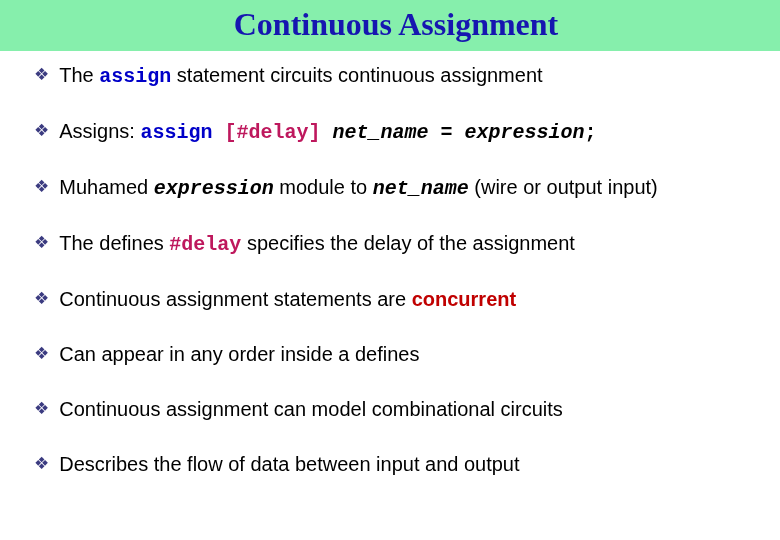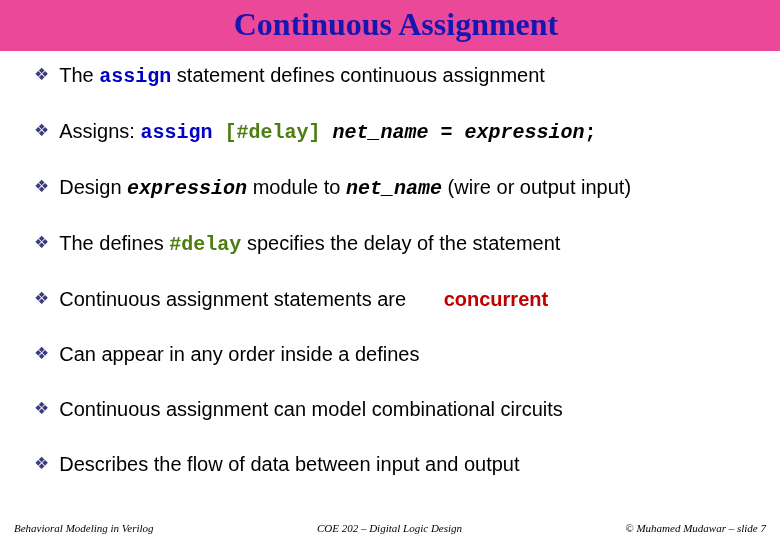--- a/index.html
+++ b/index.html
@@ -1,19 +1,19 @@
 <!DOCTYPE html>
 <html><head>
 <meta charset="utf-8">
 <style>
   * { margin: 0; padding: 0; box-sizing: border-box; }
   html, body { width: 780px; height: 540px; font-family: Arial, sans-serif; background: #fff; overflow: hidden; }
   .slide { width: 780px; height: 540px; position: relative; display: flex; flex-direction: column; }
   .title-band {
-    background: #ec4899;
+    background: #86efac;
     padding: 6px 0 8px 12px;
     text-align: center;
   }
   .title {
     font-family: "Comic Sans MS", "Comic Sans", cursive;
     font-size: 32px;
     font-weight: bold;
     color: #1616b0;
   }
   .content {
@@ -32,22 +32,22 @@
     flex: 0 0 auto;
     margin-right: 10px;
     margin-top: 3px;
     color: #3b3b80;
     font-size: 17px;
     line-height: 1;
   }
   .bullet .text { flex: 1; }
   .mono { font-family: Consolas, "Courier New", monospace; font-weight: bold; margin-top: 26px; }
   .blue { color: #0000c8; }
-  .green { color: #4d7c0f; }
-  .red { color: #c00000; font-weight: bold; margin-left: 32px; }
+  .green { color: #be185d; }
+  .red { color: #c00000; font-weight: bold; }
   .footer {
     position: absolute;
     bottom: 6px;
     left: 0;
     width: 100%;
     display: flex;
     justify-content: space-between;
     padding: 0 14px;
     font-size: 11px;
     font-style: italic;
@@ -65,42 +65,42 @@
 
   <div class="title-band">
     <div class="title">Continuous Assignment</div>
   </div>
 
   <div class="content">
 
     <div class="bullet">
       <span class="diamond">❖</span>
       <span class="text">
-        <span>The </span><span class="mono blue">assign</span><span> statement defines continuous assignment</span>
+        <span>The </span><span class="mono blue">assign</span><span> statement circuits continuous assignment</span>
       </span>
     </div>
 
     <div class="bullet">
       <span class="diamond">❖</span>
       <span class="text">
         <span>Assigns: </span><span class="mono blue">assign </span><span class="mono green">[#delay]</span><span class="mono"> </span><span class="mono" style="font-style:italic">net_name</span><span class="mono"> = </span><span class="mono" style="font-style:italic">expression</span><span class="mono">;</span>
       </span>
     </div>
 
     <div class="bullet">
       <span class="diamond">❖</span>
       <span class="text">
-        <span>Design </span><span class="mono" style="font-style:italic">expression</span><span> module to </span><span class="mono" style="font-style:italic">net_name</span><span> (wire or output input)</span>
+        <span>Muhamed </span><span class="mono" style="font-style:italic">expression</span><span> module to </span><span class="mono" style="font-style:italic">net_name</span><span> (wire or output input)</span>
       </span>
     </div>
 
     <div class="bullet">
       <span class="diamond">❖</span>
       <span class="text">
-        <span>The defines </span><span class="mono green">#delay</span><span> specifies the delay of the statement</span>
+        <span>The defines </span><span class="mono green">#delay</span><span> specifies the delay of the assignment</span>
       </span>
     </div>
 
     <div class="bullet">
       <span class="diamond">❖</span>
       <span class="text">
         <span>Continuous assignment statements are </span><span class="red">concurrent</span>
       </span>
     </div>
 
@@ -114,19 +114,14 @@
       <span class="text">Continuous assignment can model combinational circuits</span>
     </div>
 
     <div class="bullet" style="margin-bottom:10px">
       <span class="diamond">❖</span>
       <span class="text">Describes the flow of data between input and output</span>
     </div>
 
   </div>
 
-  <div class="footer">
-    <span class="left">Behavioral Modeling in Verilog</span>
-    <span class="center">COE 202 – Digital Logic Design</span>
-    <span class="right">© Muhamed Mudawar – slide 7</span>
-  </div>
 
 </div>
 
 </body></html>

